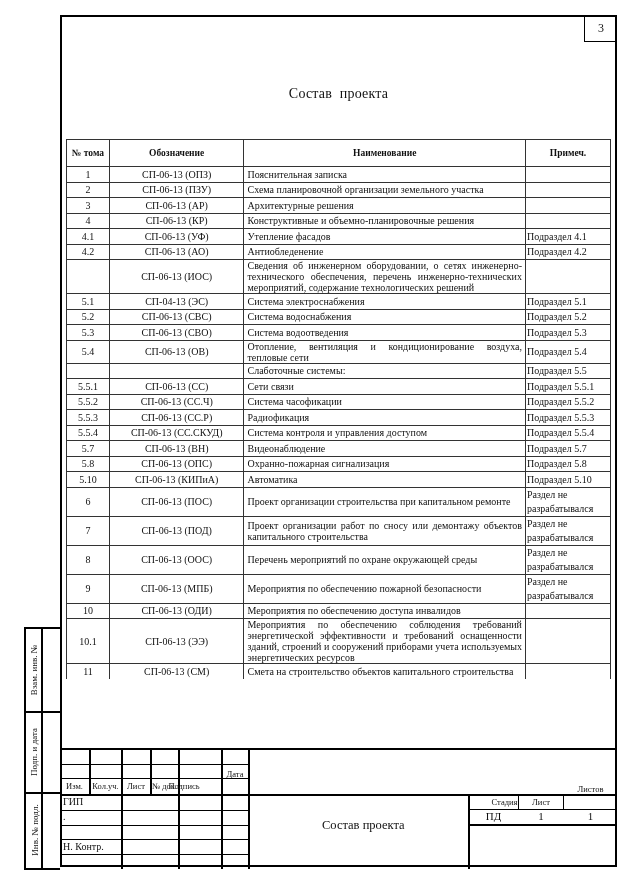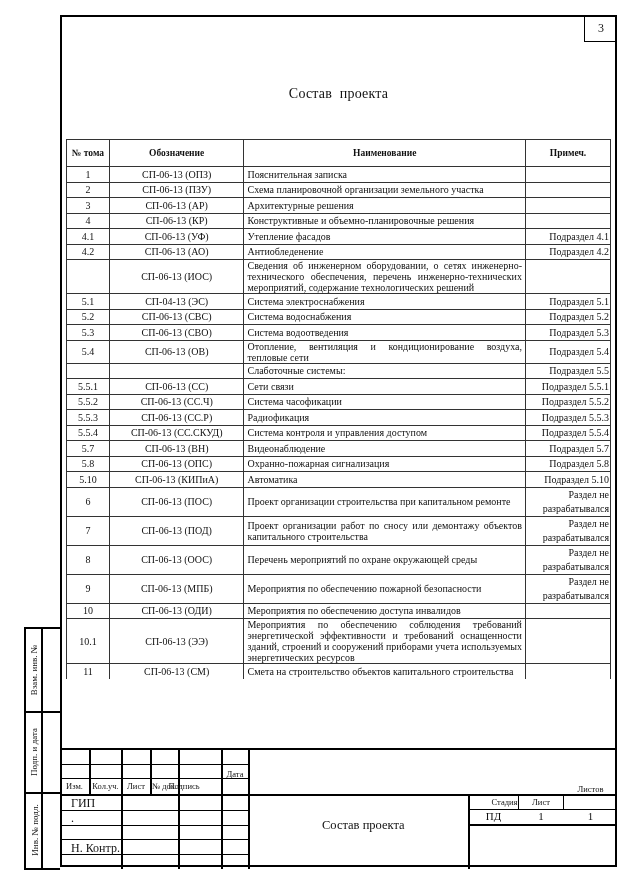--- a/index.html
+++ b/index.html
@@ -14,38 +14,38 @@
   .doc-title span { word-spacing: 4px; }
 
   
   table.comp { position: absolute; left: 66px; top: 139px; width: 545px; border-collapse: collapse; font-size: 10px; line-height: 11px; }
   table.comp td, table.comp th { border: 1px solid #333; padding: 0 3px; vertical-align: middle; }
   table.comp th { font-weight: bold; font-size: 9.5px; text-align: center; height: 26px; }
   table.comp td { height: 14.5px; }
   table.comp td.c-num { text-align: center; width: 38px; padding: 0 1px; }
   table.comp td.c-code { text-align: center; width: 133px; padding: 0 1px; white-space: nowrap; }
   table.comp td.c-name { text-align: justify; text-align-last: left; width: 300px; }
-  table.comp td.c-note { text-align: right; width: 80px; white-space: nowrap; padding: 0 1px; }
+  table.comp td.c-note { text-align: left; width: 80px; white-space: nowrap; padding: 0 1px; }
   table.comp td.c-note.small { line-height: 14px; }
   table.comp tr.last td { border-bottom: none; }
 
   
   .strip { left: 24px; top: 627px; width: 36px; height: 243px; border: 2px solid #000; border-right: none; box-sizing: border-box; }
   .strip-cell { position: absolute; left: 0; width: 17px; border-right: 2px solid #000; box-sizing: border-box; }
   .strip-sep { position: absolute; left: 0; width: 34px; border-top: 2px solid #000; }
   .vlabel { position: absolute; left: 0; width: 17px; display: flex; align-items: center; justify-content: center; }
   .vlabel span { transform: rotate(-90deg); white-space: nowrap; font-size: 9px; display: inline-block; }
 
   
   .tb { left: 60px; top: 748px; width: 557px; height: 119px; border-top: 2px solid #000; box-sizing: border-box; }
   .line-h { position: absolute; height: 0; border-top: 1px solid #000; }
   .line-h.thick { border-top: 2px solid #000; }
   .line-v { position: absolute; width: 0; border-left: 1px solid #000; }
   .line-v.thick { border-left: 2px solid #000; }
-  .tb-text { position: absolute; font-size: 12px; white-space: nowrap; padding-left: 8px; }
+  .tb-text { position: absolute; font-size: 10px; white-space: nowrap; }
   .tb-hdr { position: absolute; font-size: 8.5px; text-align: center; white-space: nowrap; }
   .tb-main-title { position: absolute; font-size: 12.5px; white-space: nowrap; }
   .tb-val { position: absolute; font-size: 11px; text-align: center; }
 </style>
 </head>
 <body>
 
 <div class="abs frame"></div>
 <div class="abs page-num-box">3</div>
 <div class="abs doc-title"><span>Состав проекта</span></div>

